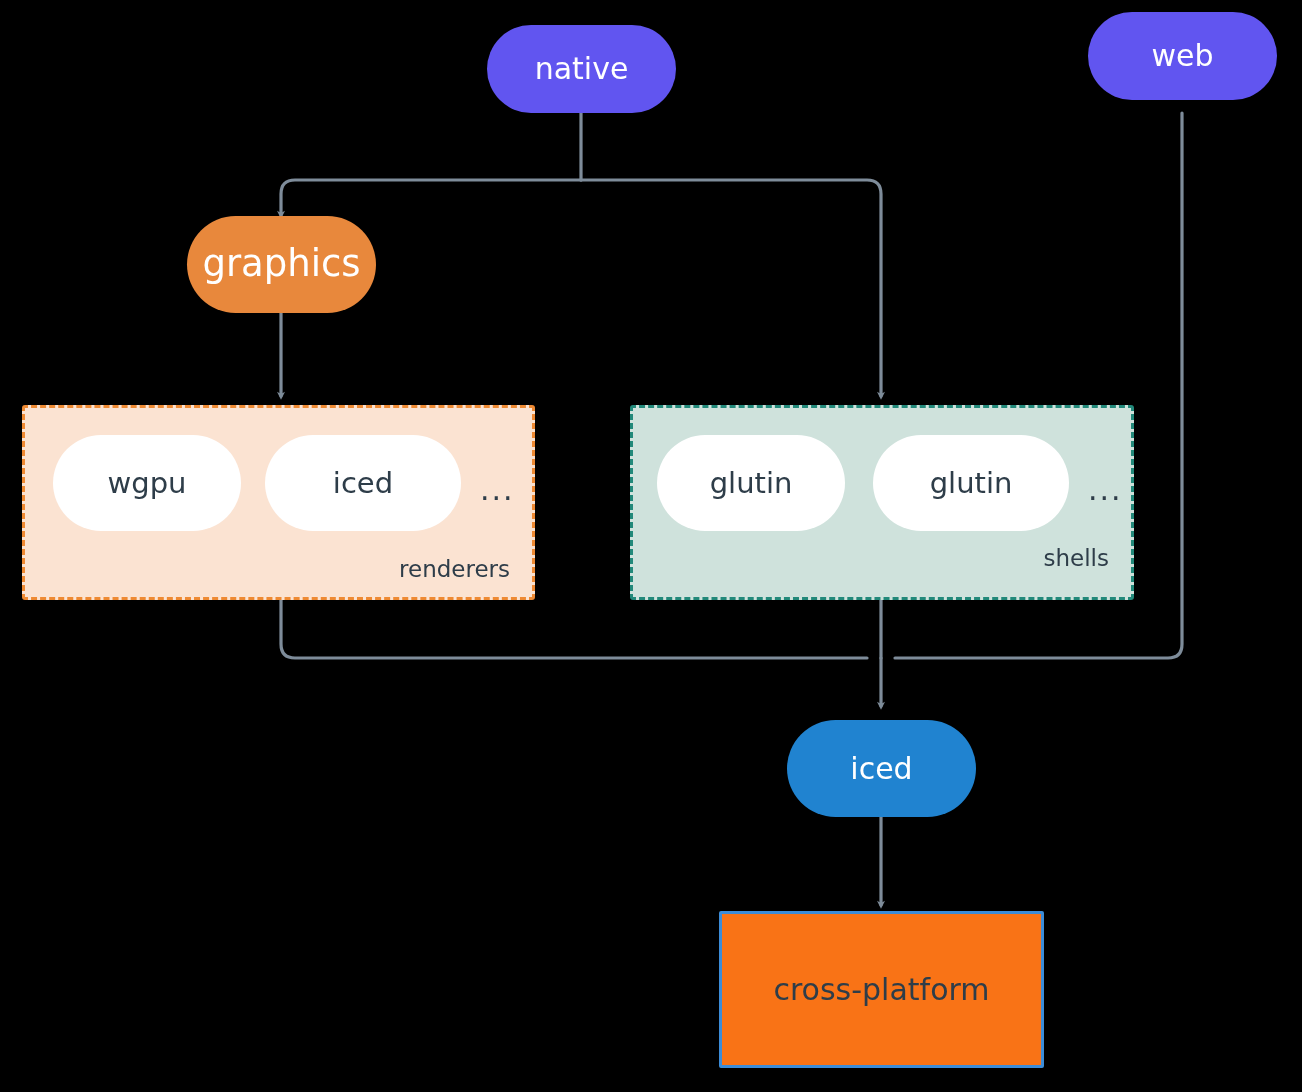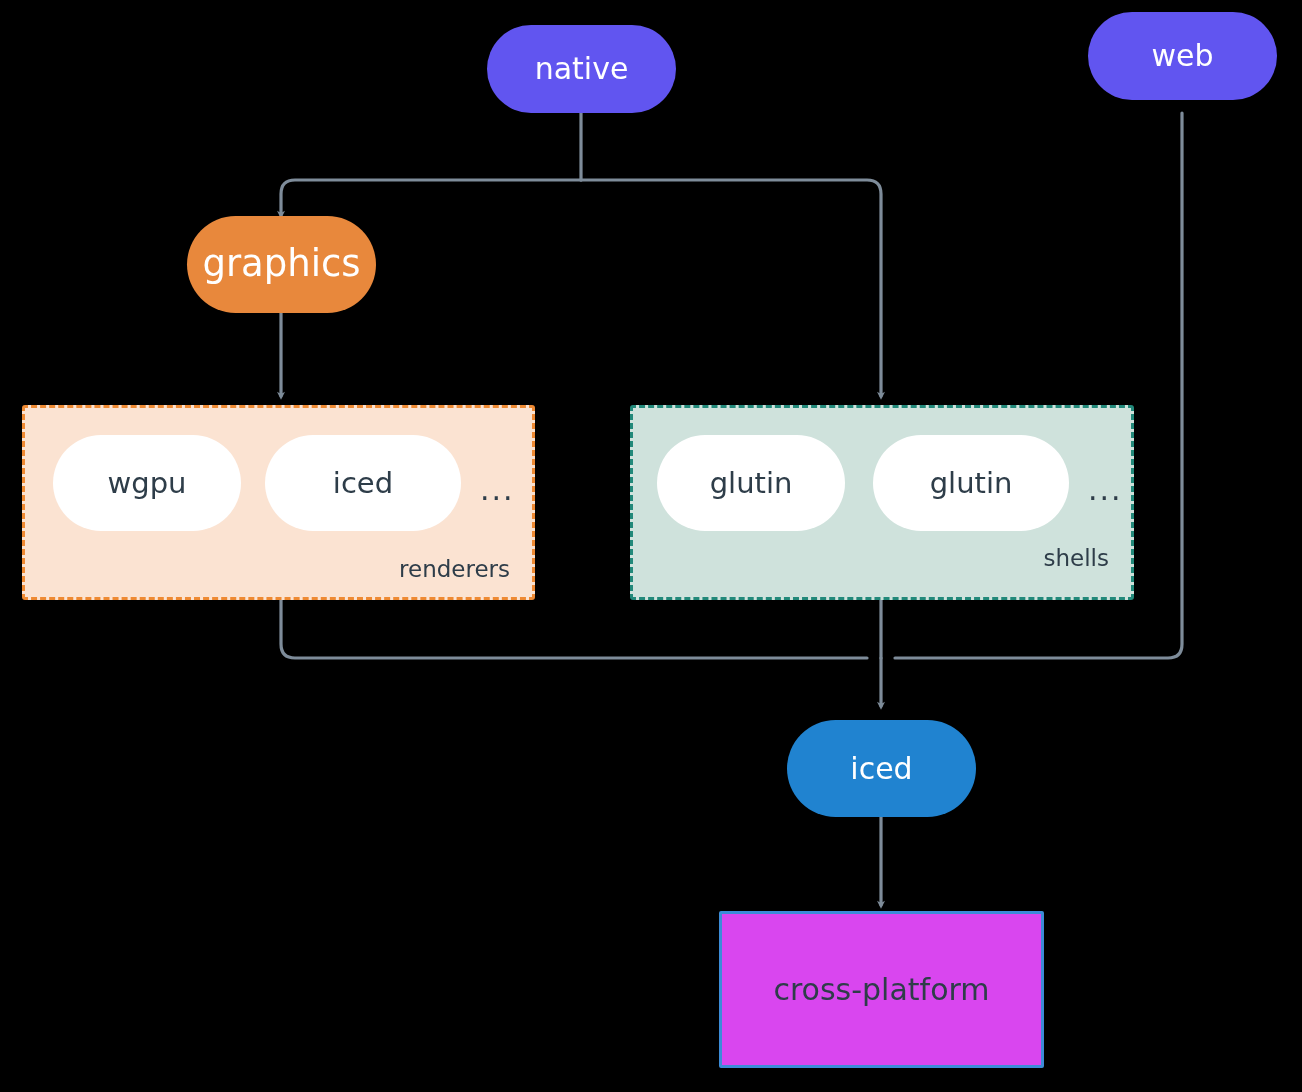--- a/index.html
+++ b/index.html
@@ -46,21 +46,21 @@
     background: #E8883C;
     color: #ffffff;
     font-size: 37px;
   }
   .node-iced {
     background: #2083D0;
     color: #ffffff;
     font-size: 30px;
   }
   .node-app {
-    background: #d946ef;
+    background: #f97316;
     border: 3px solid #3C8CD8;
     color: #2E3D49;
     font-size: 30px;
     flex-direction: column;
     border-radius: 2px;
   }
   .node-app .line { display: block; }
 
   
   .group {

